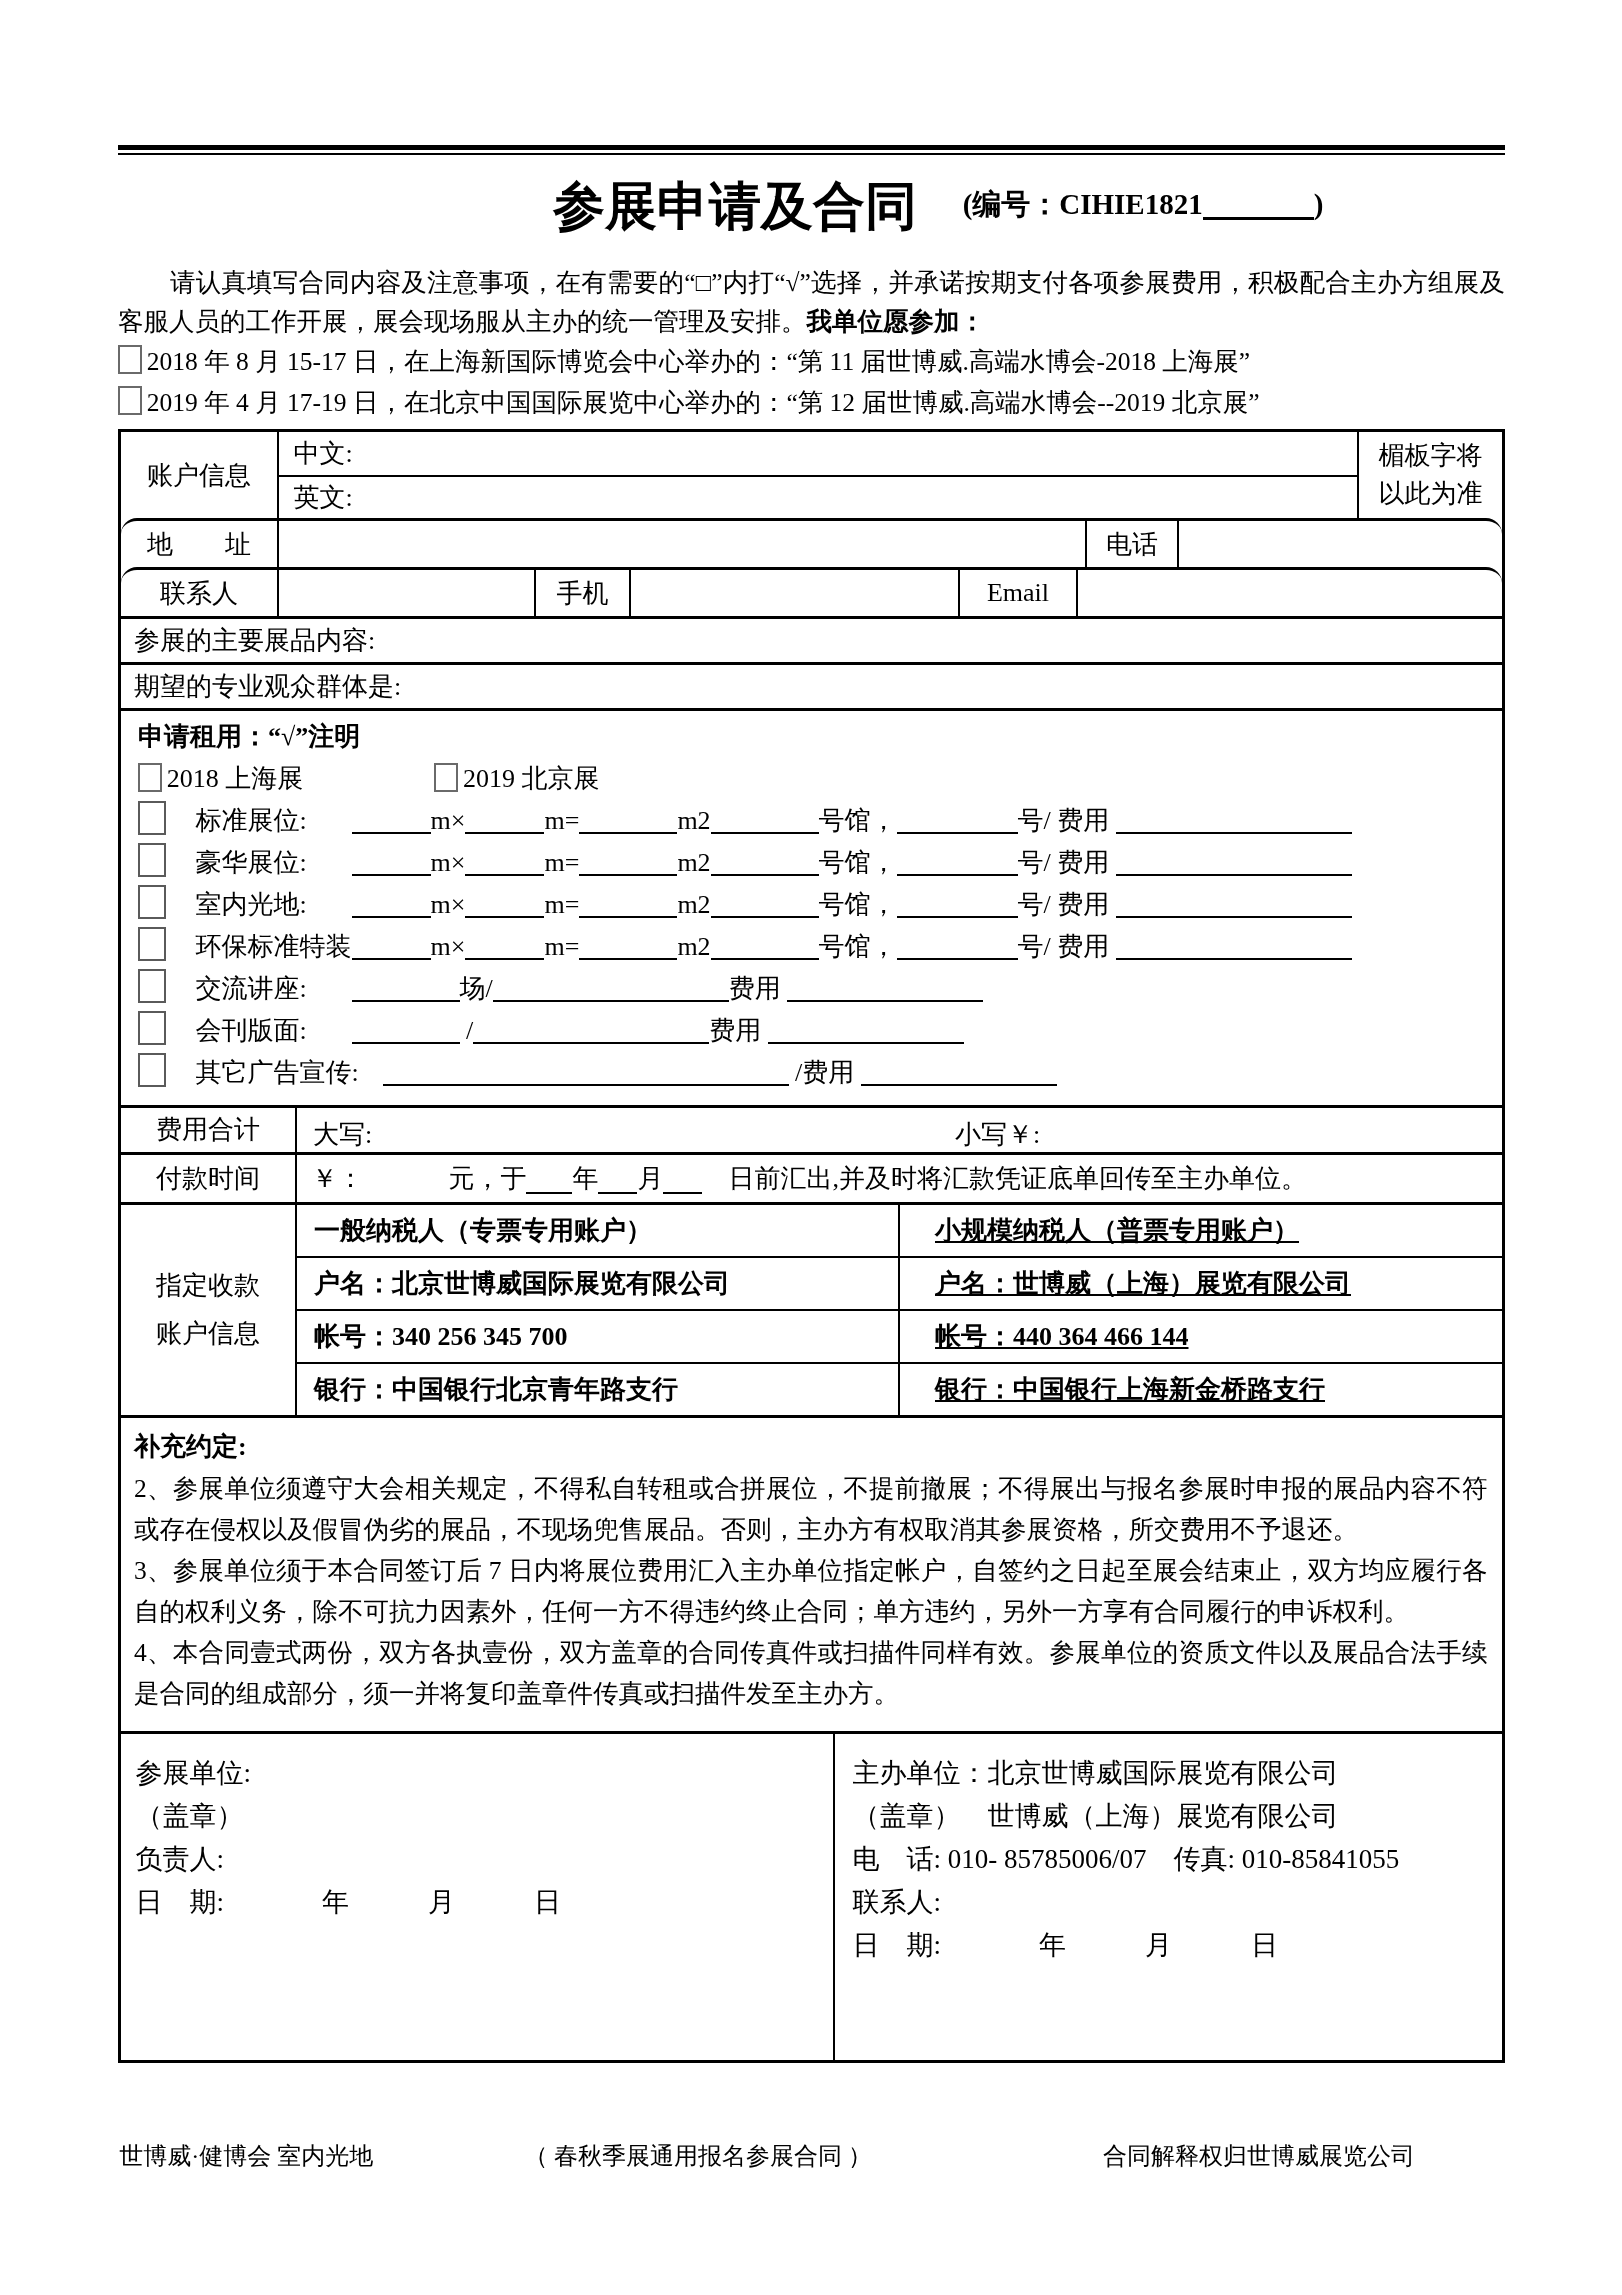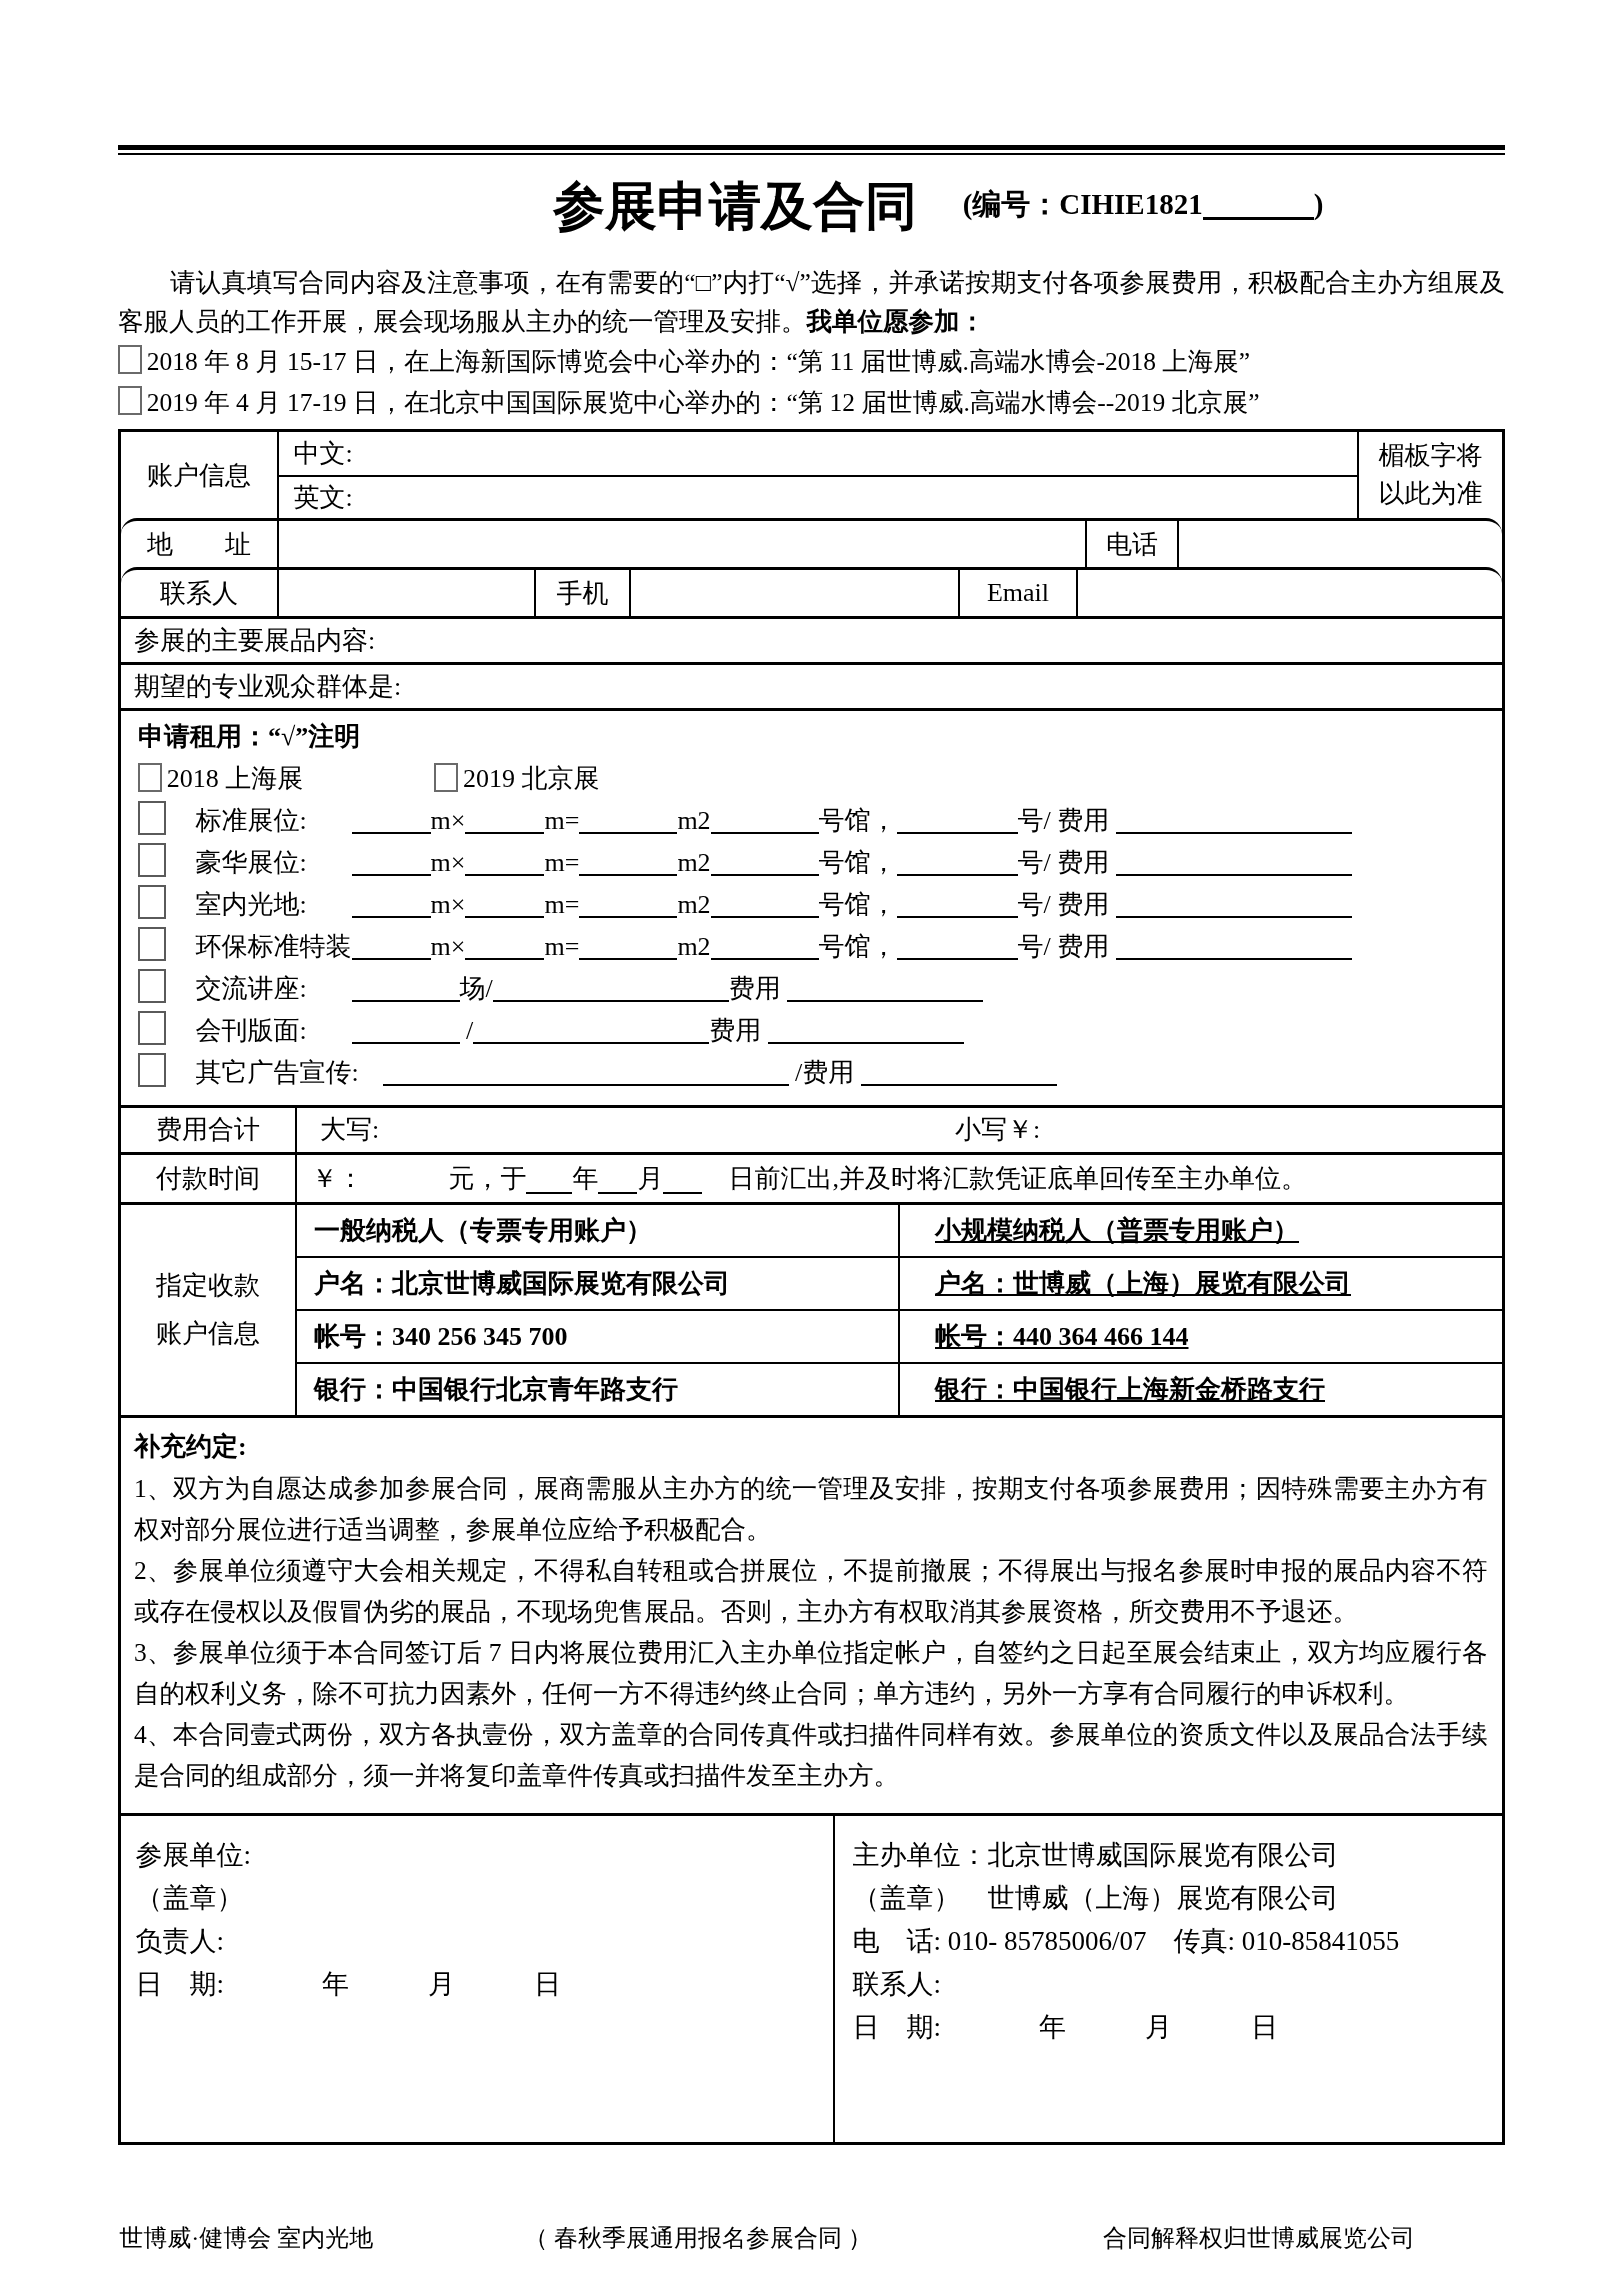--- a/index.html
+++ b/index.html
@@ -45,21 +45,21 @@
   .cbx-lg{display:inline-block;width:23.6px;height:30px;border:2px solid #5a5a5a;vertical-align:-5.9px;margin-right:30px;background:#fff;}
   .rlabel{display:inline-block;width:156px;}
   .rlabel.wide{width:187px;}
   .gap200{display:inline-block;width:131px;}
   .bl{display:inline-block;border-bottom:2.6px solid #000;height:29px;vertical-align:-5.2px;}
   .w60{width:39px;}.w70{width:46px;}
   .w120{width:79px;}.w150{width:98px;}.w165{width:108px;}
   .w185{width:121px;}.w300{width:196px;}.w360{width:236px;}.w620{width:406px;}
   .sp130{display:inline-block;width:85px;}
   
-  .feecell{flex:1;position:relative;display:flex;align-items:center;padding-left:23px;}
+  .feecell{flex:1;position:relative;display:flex;align-items:flex-end;padding-left:16px;}
   .xiaoxie{position:absolute;left:658px;}
   .payline{flex:1;display:flex;align-items:center;padding-left:14.4px;white-space:nowrap;font-size:26px;}
   
   .acc-rows{flex:1;display:flex;flex-direction:column;min-width:0;}
   .accrow{display:flex;border-top:2.6px solid #000;height:51px;align-items:center;font-weight:bold;}
   .accrow.first{border-top:none;}
   .accL{width:584px;padding-left:17px;border-right:2.6px solid #000;align-self:stretch;display:flex;align-items:center;flex-shrink:0;}
   .accR{flex:1;padding-left:35px;display:flex;align-items:center;min-width:0;text-decoration:underline;}
   
   .terms{display:block;padding:7.9px 14.4px 17px 13px;}
@@ -216,21 +216,20 @@
           <div class="accrow">
             <div class="accL">银行：中国银行北京青年路支行</div>
             <div class="accR">银行：中国银行上海新金桥路支行</div>
           </div>
         </div>
       </div>
 
       <div class="trow">
         <div class="terms">
           <div class="terms-head">补充约定:</div>
-          <p class="term-p">1、双方为自愿达成参加参展合同，展商需服从主办方的统一管理及安排，按期支付各项参展费用；因特殊需要主办方有权对部分展位进行适当调整，参展单位应给予积极配合。</p>
           <p class="term-p">2、参展单位须遵守大会相关规定，不得私自转租或合拼展位，不提前撤展；不得展出与报名参展时申报的展品内容不符或存在侵权以及假冒伪劣的展品，不现场兜售展品。否则，主办方有权取消其参展资格，所交费用不予退还。</p>
           <p class="term-p">3、参展单位须于本合同签订后 7 日内将展位费用汇入主办单位指定帐户，自签约之日起至展会结束止，双方均应履行各自的权利义务，除不可抗力因素外，任何一方不得违约终止合同；单方违约，另外一方享有合同履行的申诉权利。</p>
           <p class="term-p">4、本合同壹式两份，双方各执壹份，双方盖章的合同传真件或扫描件同样有效。参展单位的资质文件以及展品合法手续是合同的组成部分，须一并将复印盖章件传真或扫描件发至主办方。</p>
         </div>
       </div>
     </div>
 
     <div class="signtable">
       <div class="sigL">
         <div class="sigline"><span>参展单位:</span></div>

